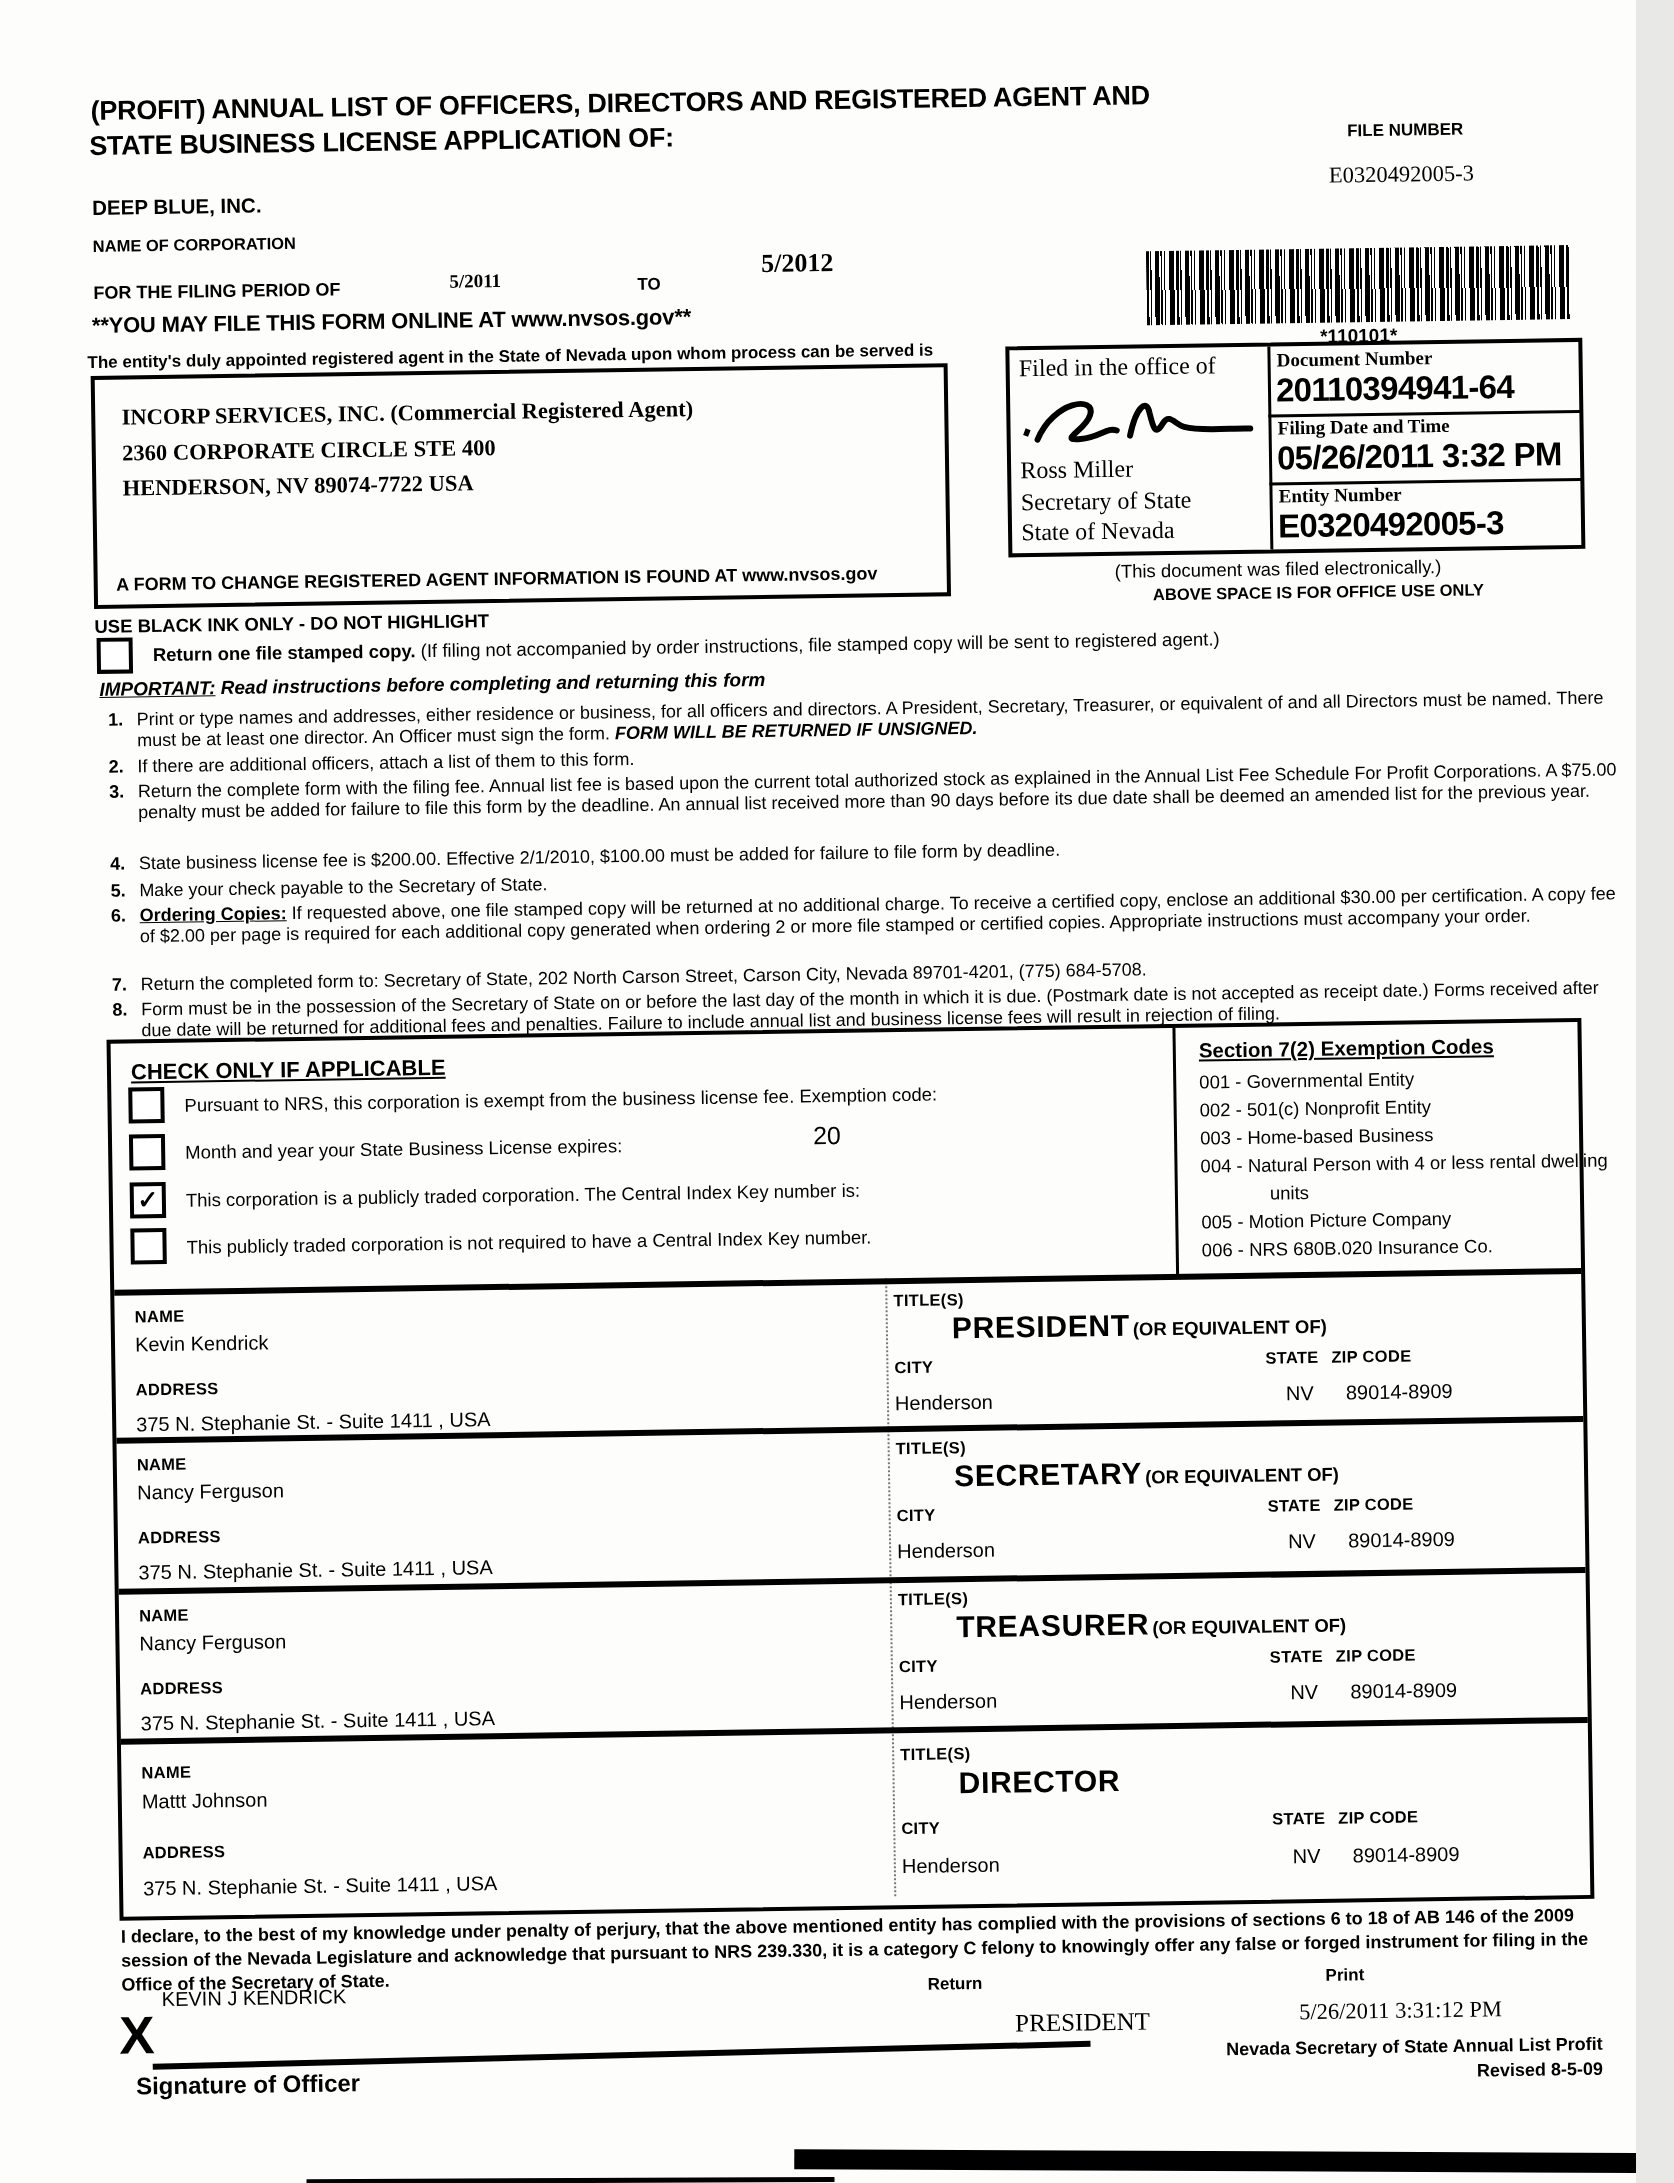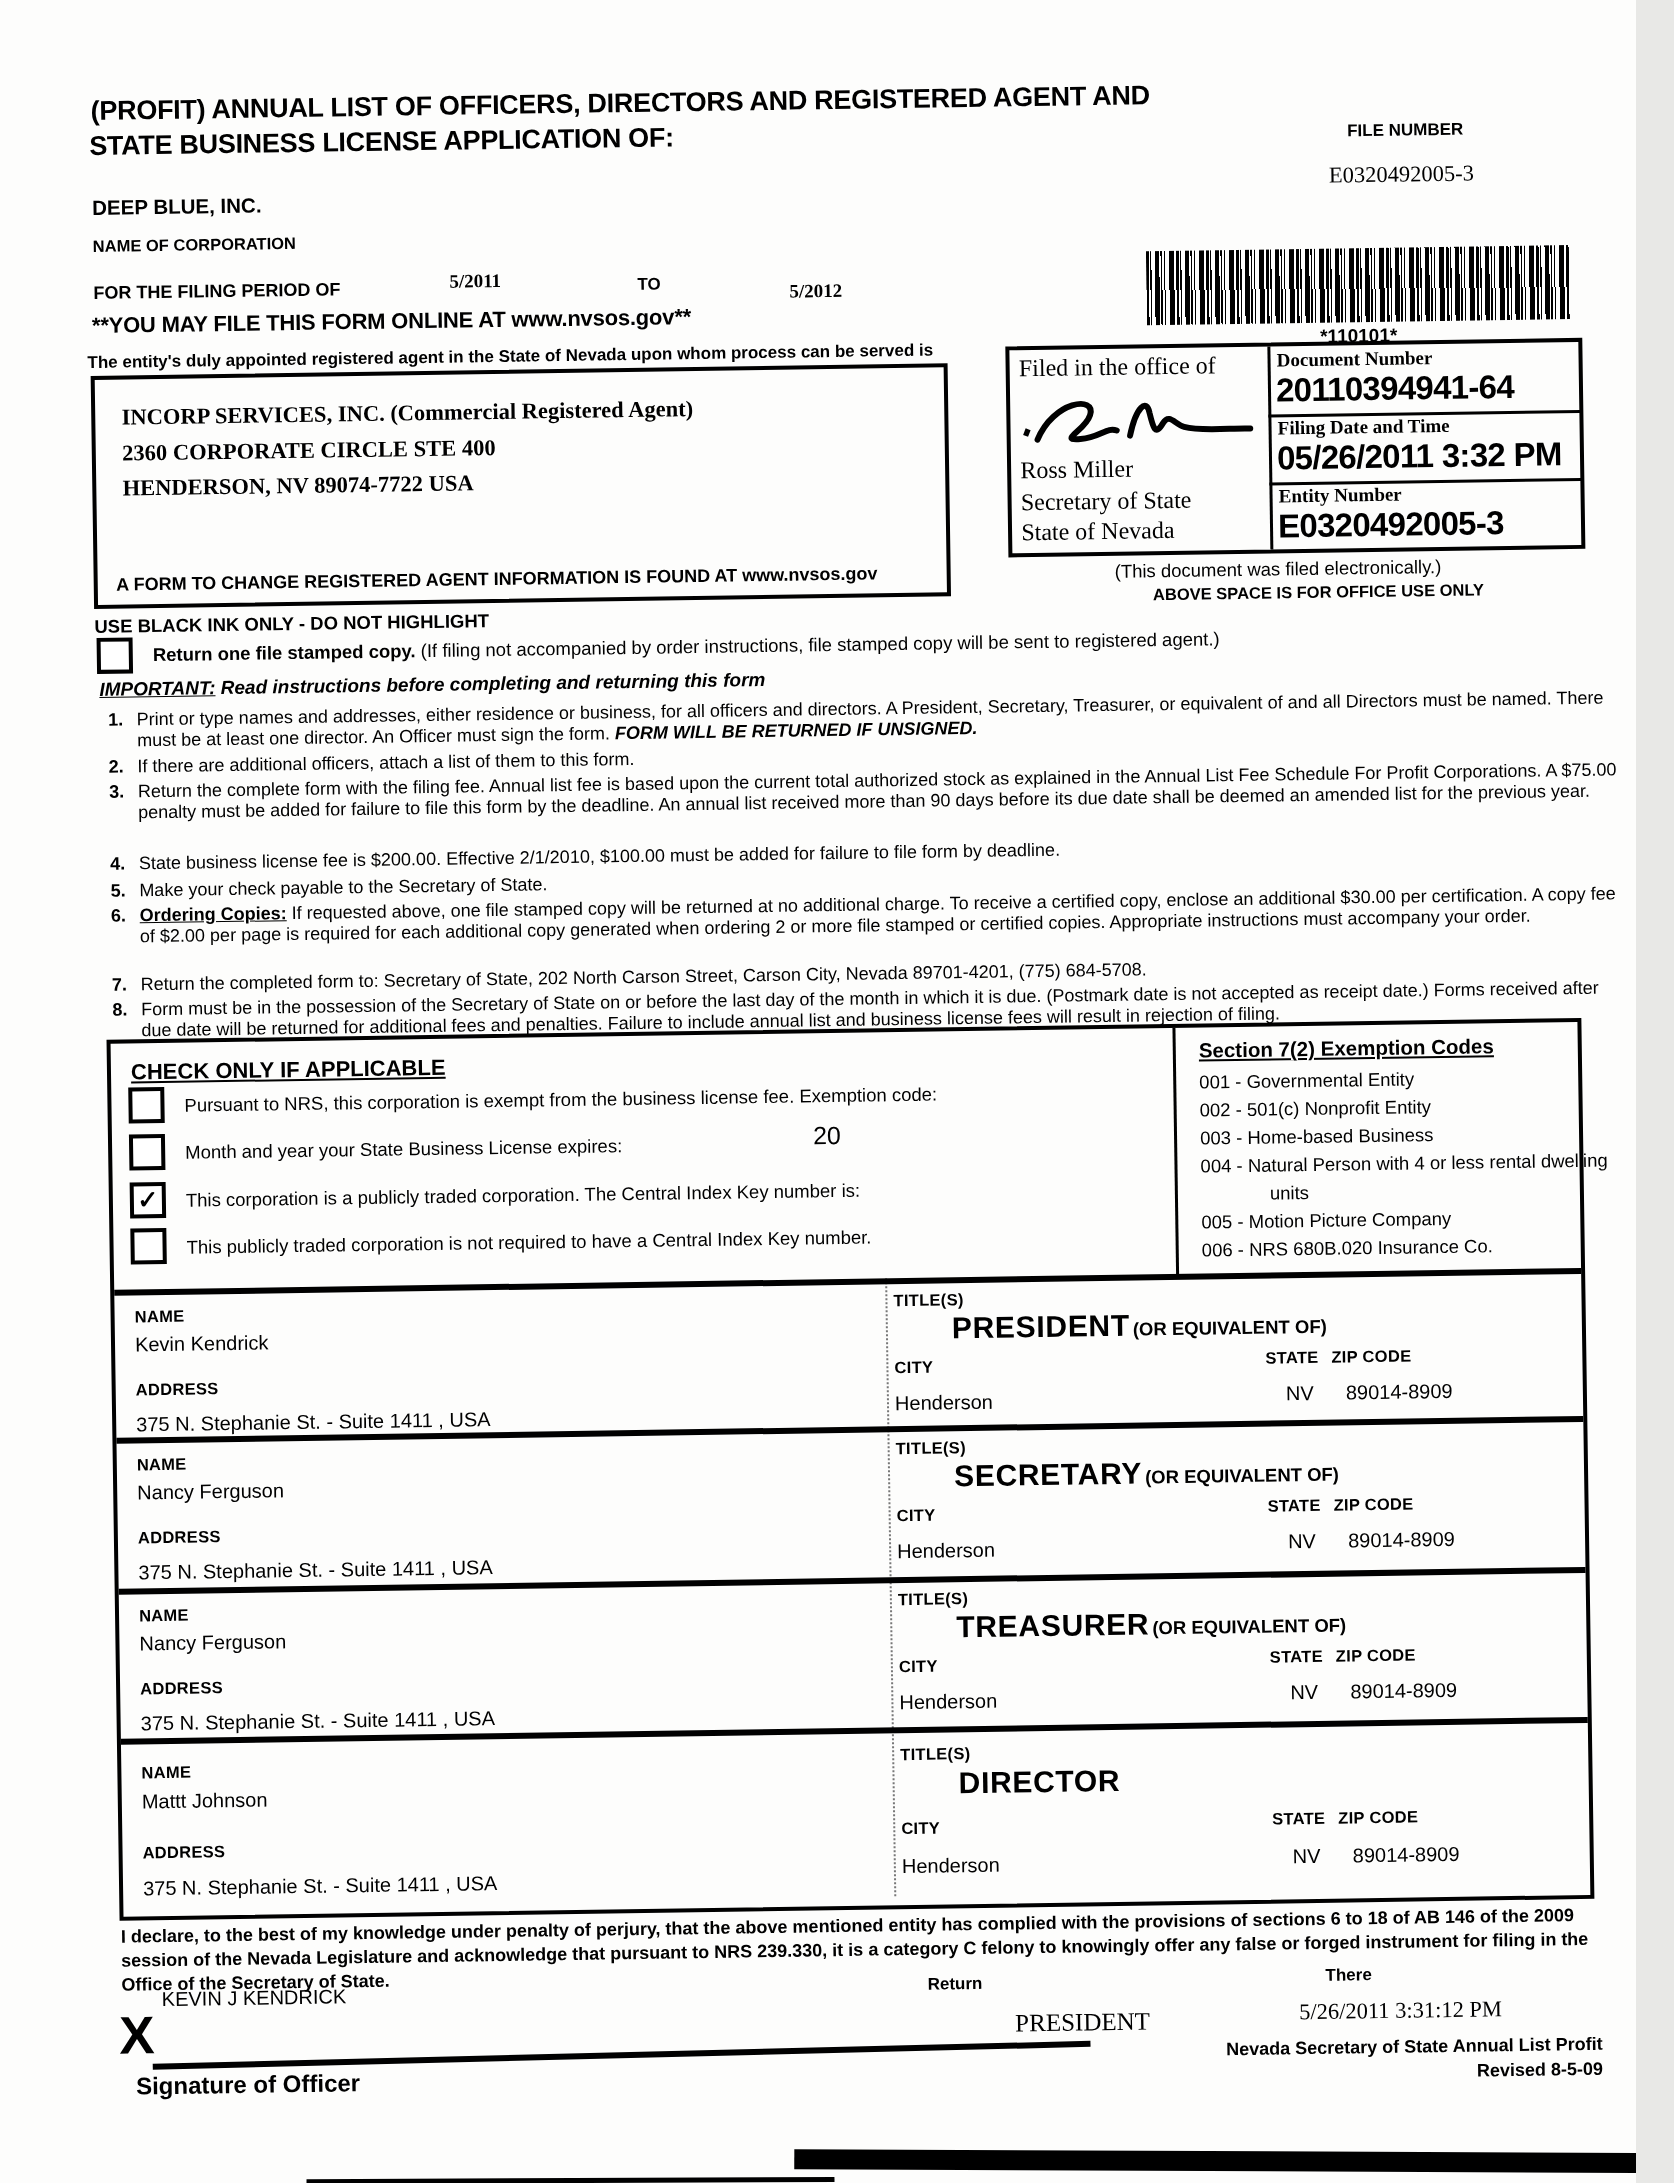--- a/index.html
+++ b/index.html
@@ -53,21 +53,21 @@
 
   <div class="abs lbl" style="left:1362px;top:129px;font-size:17px;">FILE NUMBER</div>
   <div class="abs serif" style="left:1343px;top:170px;font-size:22.5px;">E0320492005-3</div>
 
   <div class="abs b" style="left:106px;top:185px;font-size:20.5px;">DEEP BLUE, INC.</div>
   <div class="abs lbl" style="left:106px;top:226px;">NAME OF CORPORATION</div>
 
   <div class="abs b" style="left:106px;top:272px;font-size:18px;">FOR THE FILING PERIOD OF</div>
   <div class="abs serif b" style="left:462px;top:265px;font-size:19px;">5/2011</div>
   <div class="abs b" style="left:650px;top:272px;font-size:17px;">TO</div>
-  <div class="abs serif b" style="left:774px;top:280px;font-size:19px;margin-left:28px;">5/2012</div>
+  <div class="abs serif b" style="left:774px;top:248px;font-size:26px;">5/2012</div>
 
   <div class="abs b" style="left:104px;top:302px;font-size:22px;letter-spacing:-0.2px;">**YOU MAY FILE THIS FORM ONLINE AT www.nvsos.gov**</div>
 
   <div class="barcode"></div>
   <div class="abs b" style="left:1159px;top:333px;width:423px;text-align:center;font-size:19px;">*110101*</div>
 
   <div class="abs b" style="left:99px;top:342px;font-size:17px;">The entity's duly appointed registered agent in the State of Nevada upon whom process can be served is</div>
 
   <div class="agent-box">
     <div class="abs serif b" style="left:26.4px;top:25px;font-size:22.5px;">INCORP SERVICES, INC. (Commercial Registered Agent)</div>
@@ -243,21 +243,21 @@
   <div class="abs decl" style="left:109px;top:1914px;">I declare, to the best of my knowledge under penalty of perjury, that the above mentioned entity has complied with the provisions of sections 6 to 18 of AB 146 of the 2009 session of the Nevada Legislature and acknowledge that pursuant to NRS 239.330, it is a category C felony to knowingly offer any false or forged instrument for filing in the Office of the Secretary of State.</div>
 
   <div class="abs" style="left:149px;top:1978px;font-size:20px;">KEVIN J KENDRICK</div>
   <div class="abs b" style="left:106px;top:1994px;font-size:53px;">X</div>
   <div class="sigline"></div>
   <div class="abs b" style="left:122px;top:2062px;font-size:24px;">Signature of Officer</div>
 
   <div class="abs b" style="left:915px;top:1976px;font-size:17px;">Return</div>
   <div class="abs serif" style="left:1002px;top:2012px;font-size:25px;">PRESIDENT</div>
 
-  <div class="abs b" style="left:1313px;top:1973px;font-size:17px;">There</div>
+  <div class="abs b" style="left:1313px;top:1973px;font-size:17px;">Print</div>
   <div class="abs serif" style="left:1286px;top:2006px;font-size:22.5px;">5/26/2011 3:31:12 PM</div>
 
   <div class="abs b" style="left:1057px;top:2045px;width:532px;text-align:right;font-size:18px;">Nevada Secretary of State Annual List Profit</div>
   <div class="abs b" style="left:1057px;top:2070px;width:532px;text-align:right;font-size:18px;">Revised  8-5-09</div>
 
   <div class="wedge"></div>
   <div class="wedge2"></div>
 
 </div>
 </div>

